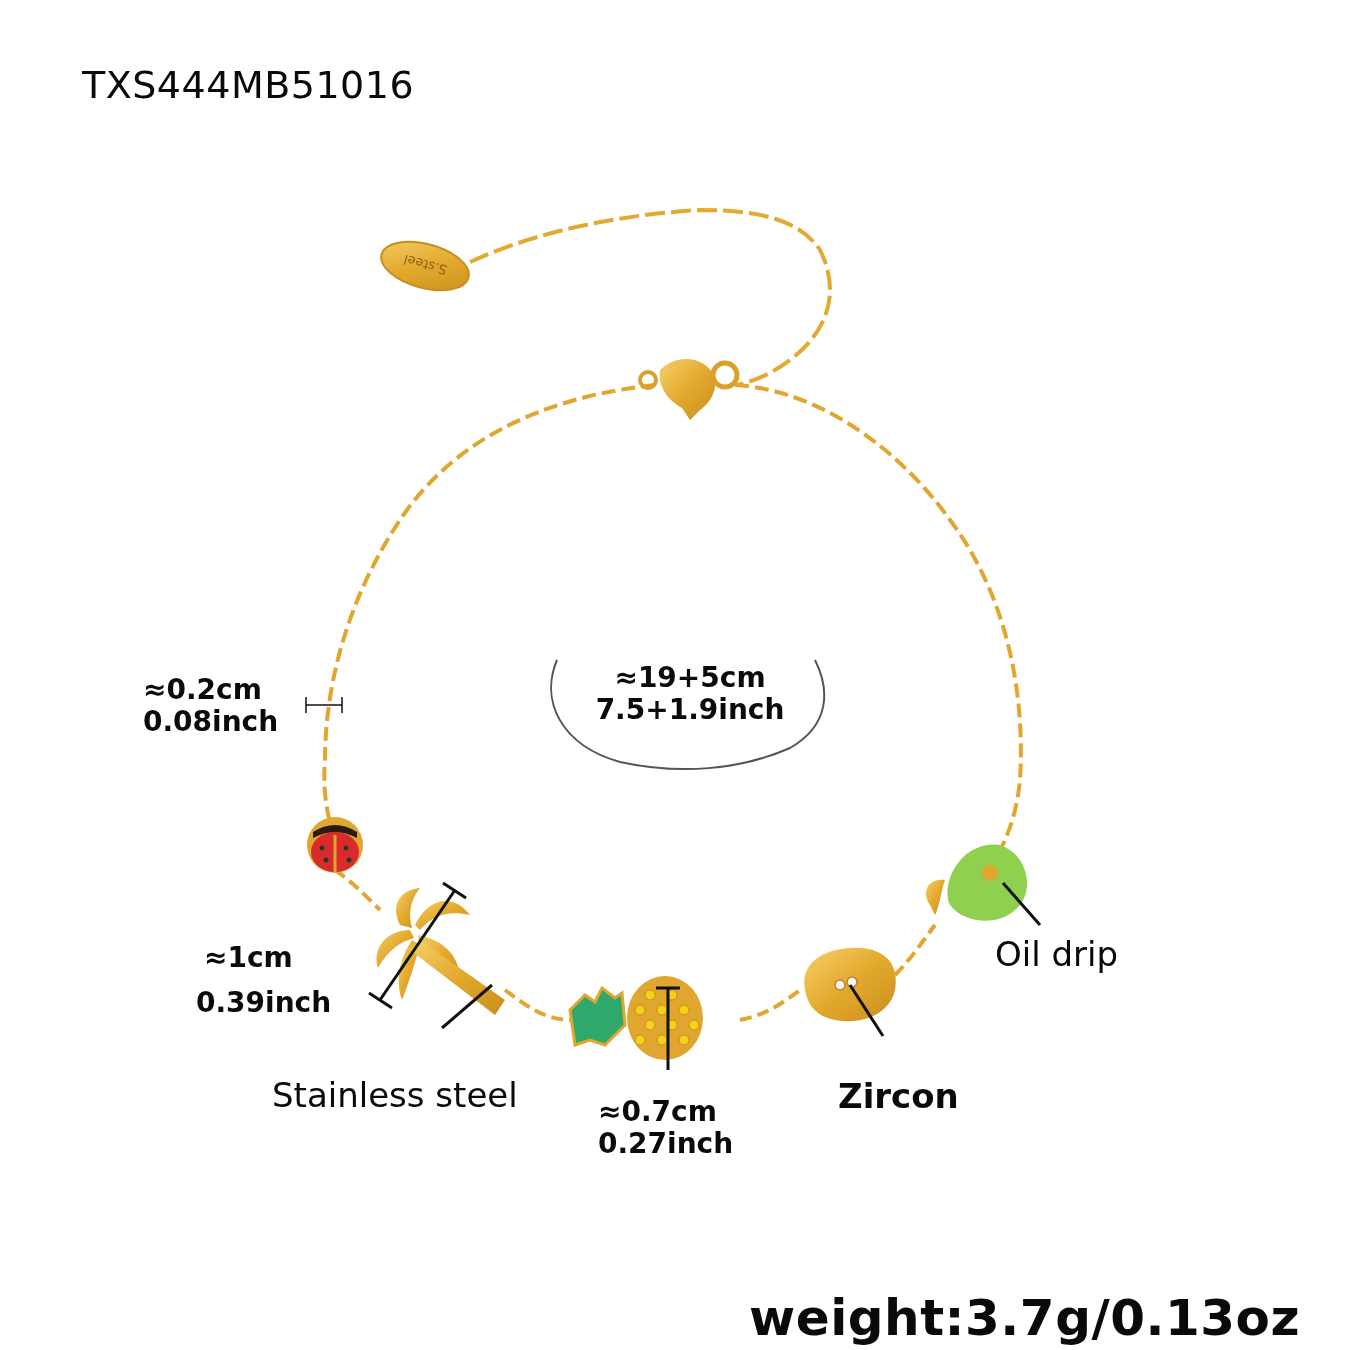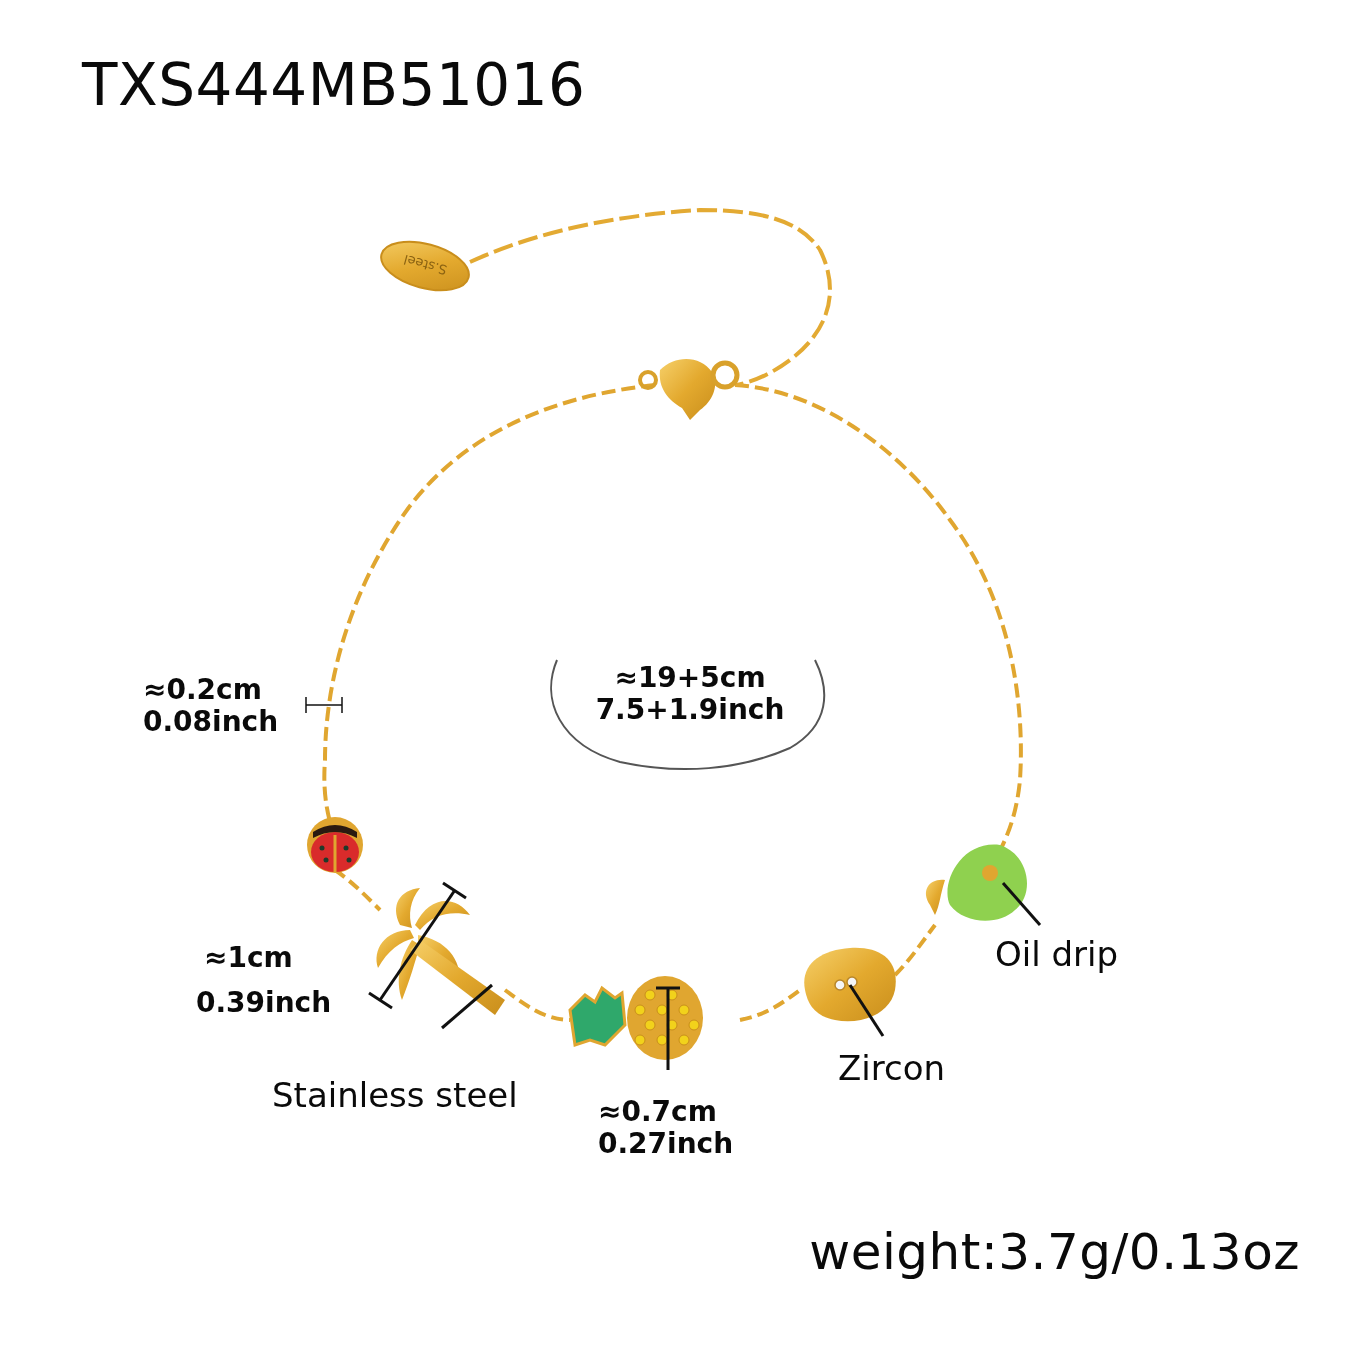--- a/index.html
+++ b/index.html
@@ -1,22 +1,22 @@
 <!DOCTYPE html>
 <html><head>
 <meta charset="utf-8">
 <style>
   html, body { margin:0; padding:0; background:#ffffff; }
   body { width:1350px; height:1350px; position:relative; overflow:hidden;
          font-family:"DejaVu Sans", "Liberation Sans", sans-serif; color:#0a0a0a; }
   .abs { position:absolute; }
-  .title { left:82px; top:50px; font-size:58px; line-height:70px; font-weight:500; letter-spacing:0.5px; }
+  .title { left:82px; top:50px; font-size:38px; line-height:70px; font-weight:500; letter-spacing:0.5px; }
   .lbl { font-size:28px; line-height:32px; font-weight:600; }
   .lbl-big { font-size:34px; line-height:44px; font-weight:500; }
-  .weight { right:50px; top:1222px; font-size:50px; line-height:60px; font-weight:400; letter-spacing:0.5px; }
+  .weight { right:50px; top:1288px; font-size:50px; line-height:60px; font-weight:700; letter-spacing:0.5px; }
   svg.art { position:absolute; left:0; top:0; }
   .center-lbl { text-align:center; }
 </style>
 </head>
 <body>
 
 <div class="abs title">TXS444MB51016</div>
 
 <svg class="art" width="1350" height="1350" viewBox="0 0 1350 1350">
   <defs>
@@ -131,17 +131,17 @@
 <div class="abs lbl center-lbl" style="left:580px; top:694px; width:220px;">7.5+1.9inch</div>
 
 <div class="abs lbl" style="left:204px; top:942px;">≈1cm</div>
 <div class="abs lbl" style="left:196px; top:975px;margin-top:12px;">0.39inch</div>
 
 <div class="abs lbl-big" style="left:272px; top:1036px;margin-top:37px;">Stainless steel</div>
 
 <div class="abs lbl" style="left:598px; top:1096px;">≈0.7cm</div>
 <div class="abs lbl" style="left:598px; top:1128px;">0.27inch</div>
 
-<div class="abs lbl-big" style="left:838px; top:1046px;">Zircon</div>
+<div class="abs lbl-big" style="left:838px; top:1074px;font-weight:bold;">Zircon</div>
 
 <div class="abs lbl-big" style="left:995px; top:932px;">Oil drip</div>
 
 <div class="abs weight">weight:3.7g/0.13oz</div>
 
 </body></html>

